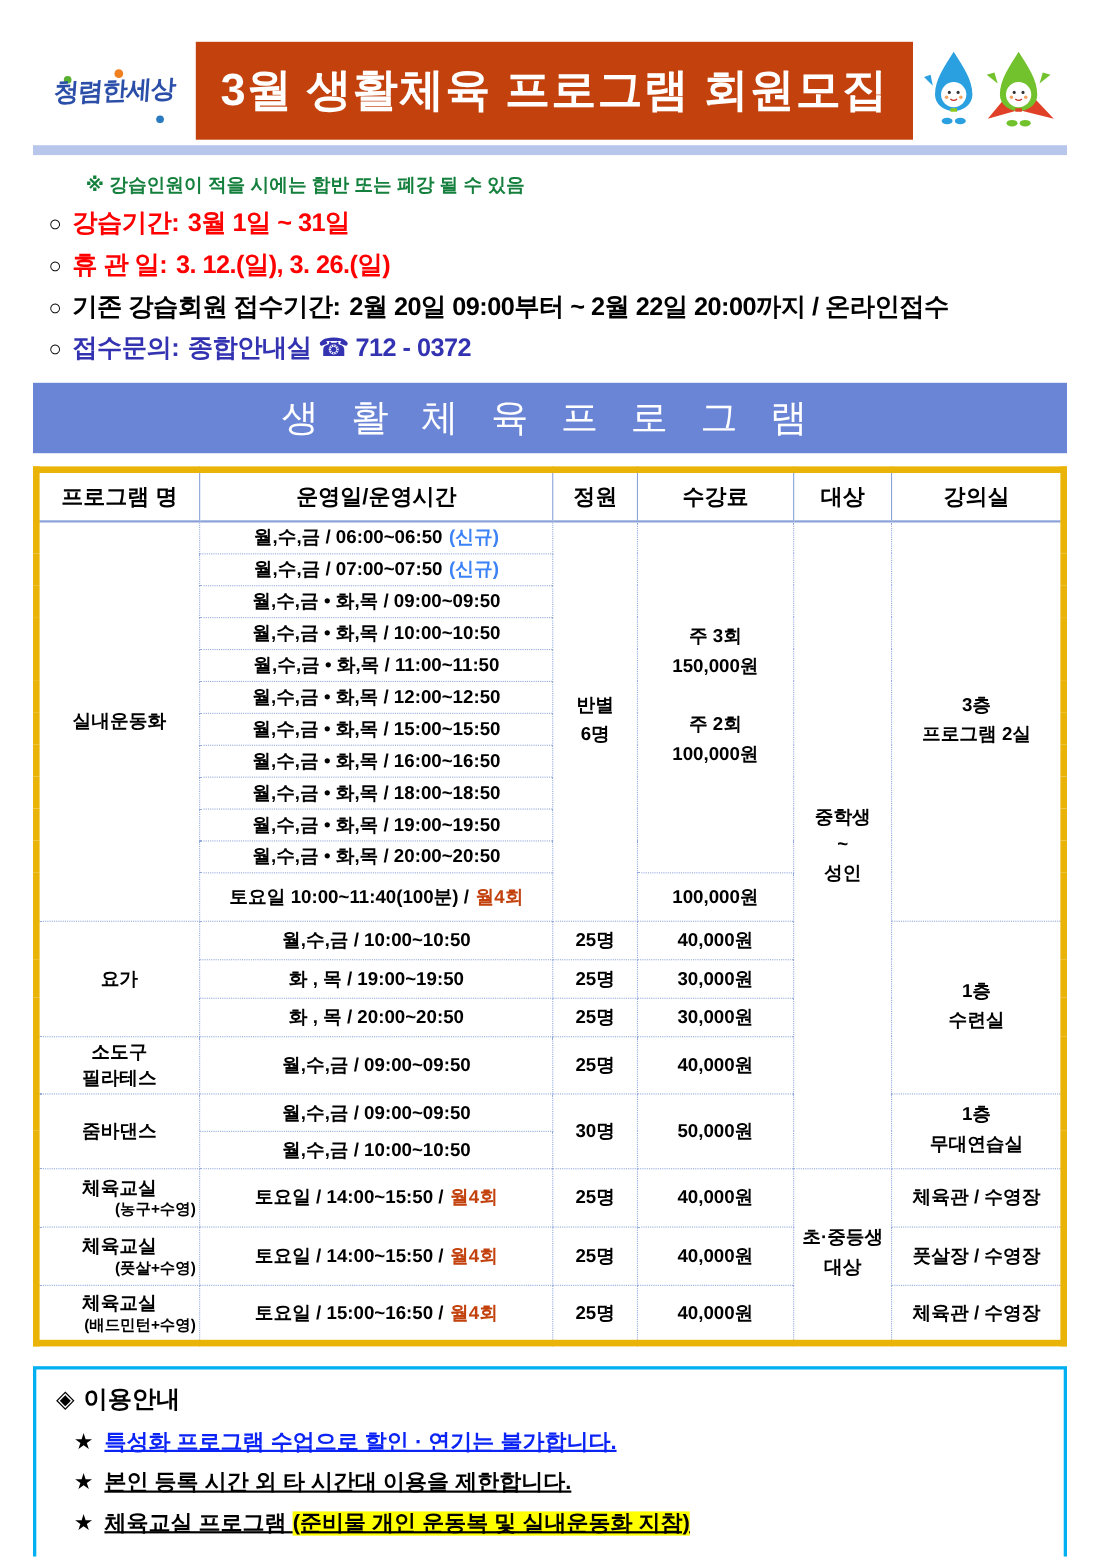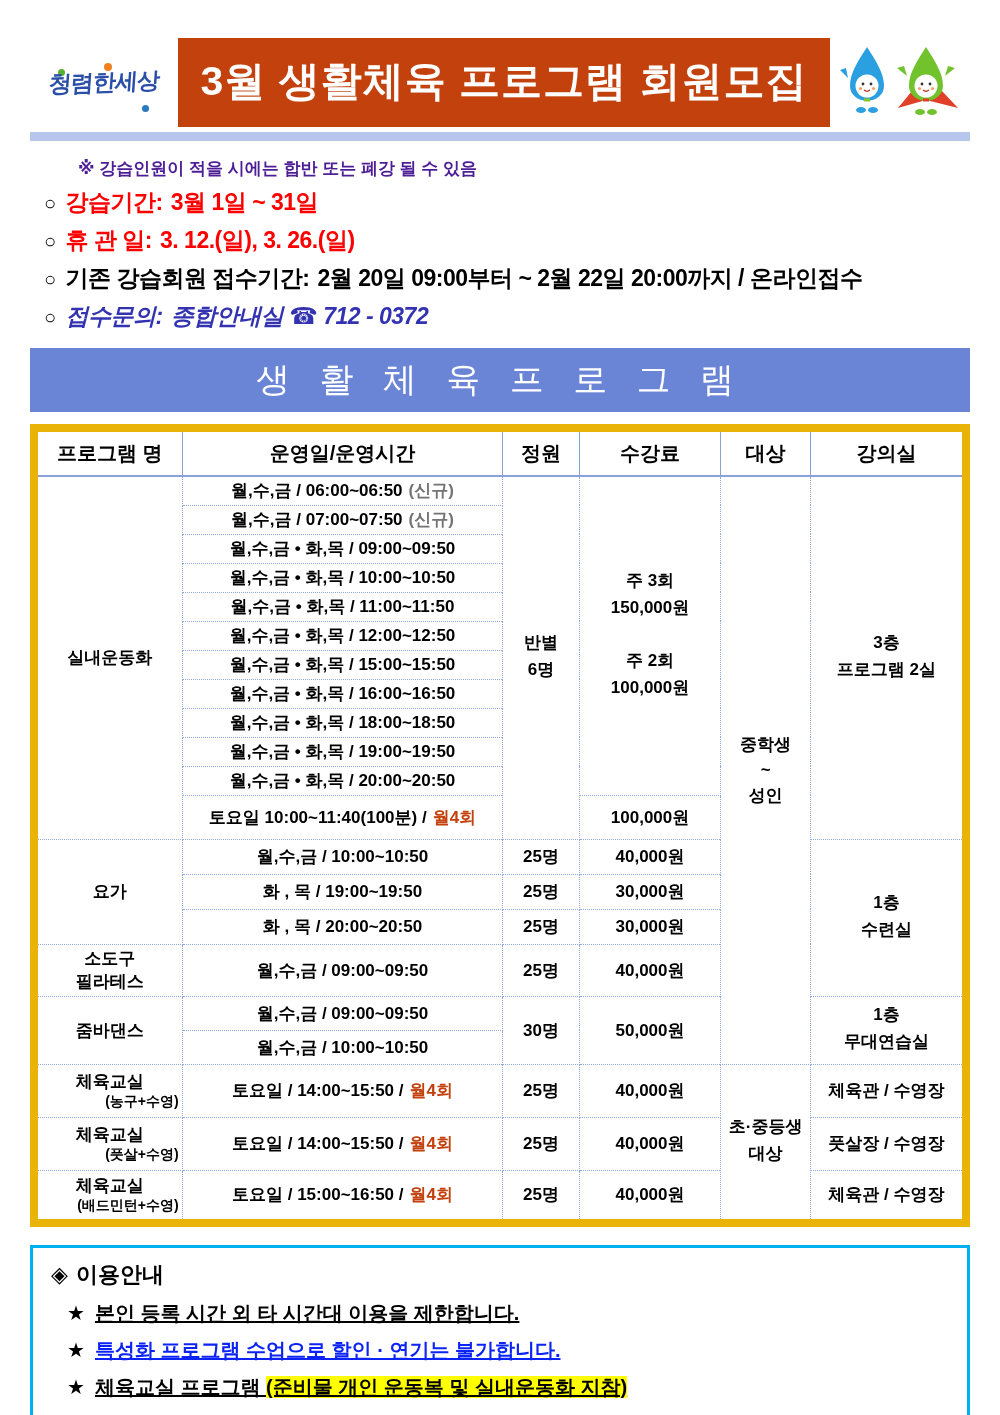--- a/index.html
+++ b/index.html
@@ -23,51 +23,51 @@
   .green-banner { flex:1; background:#c2410c; color:#fff; text-align:center;
                   font-size:41px; font-weight:800; letter-spacing:1px; padding:16px 0 18px; }
   .mascots { width:140px; display:flex; justify-content:center; }
   .blue-divider { height:9px; background:#b9c6ec; margin-top:8px; }
 
   
   .notices { margin:16px 6px 0 14px; }
   .notice-line { font-size:23px; margin:7px 0; letter-spacing:-0.5px; }
   .notice-line .bullet { color:#000; margin-right:10px; font-size:20px; }
   .notice-line .lbl { margin-right:8px; }
-  .sub-note { font-size:17px; margin:2px 0 6px 34px; color:#4c1d95; }
+  .sub-note { font-size:17px; margin:2px 0 6px 34px; color:#15803d; }
   .c-blue { color:#0b24f5; }
   .c-red { color:#fe0000; }
-  .c-navy { color:#3333b2;font-style:italic; }
+  .c-navy { color:#3333b2; }
   .c-black { color:#000; }
 
   
   .section-banner { margin-top:16px; background:#6b85d6; color:#fff; text-align:center;
                     font-size:34px; font-weight:400; letter-spacing:10px; padding:9px 0; }
 
   
   table.prog { width:100%; border-collapse:collapse; margin-top:12px;
-               border:8px solid #eab308; }
+               border:6px solid #eab308; }
   table.prog th { border:1px solid #8aa2d8; border-bottom:2px solid #8aa2d8;
                   font-size:20px; padding:8px 2px; background:#fff; }
   table.prog td { border:1px dotted #92a9dc; text-align:center; vertical-align:middle;
                   font-size:17px; font-weight:700; padding:2px 3px; background:#fff; }
   .col-name  { width:15.9%; }
   .col-time  { width:34.4%; }
   .col-cap   { width:8.2%;  }
   .col-fee   { width:15.2%; }
   .col-tgt   { width:9.6%;  }
   .col-room  { width:16.7%; }
   .r-p td   { height:29px; }
   .r-sat td { height:44px; }
   .r-y td   { height:35px; }
   .r-sd td  { height:52px; }
   .r-z td   { height:34px; }
   .r-s td   { height:53px;margin-top:28px; }
   .tag { margin-left:6px; }
-  .tag-red { color:#737373; }
+  .tag-red { color:#3b82f6; }
   .tag-blue { color:#c2410c; }
   .name-sub { font-size:14px;text-align:right; }
   .fee-gap { height:26px; }
   .line-gap { margin:4px 0; }
 
   
   .info-box { margin-top:18px; border:3px solid #00b0f0; padding:12px 18px 18px; }
   .info-title { font-size:22px; }
   .info-title .dia { margin-right:8px; }
   .info-item { font-size:20px; margin:10px 0 0 16px; }
@@ -306,24 +306,24 @@
         <td>40,000원</td>
         <td>체육관 / 수영장</td>
       </tr>
     </tbody>
   </table>
 
   <div class="info-box">
     <div class="info-title">
       <span class="dia">◈</span><span>이용안내</span>
     </div>
+    <div class="info-item c-blue">
+      <span class="star c-black">★</span><span class="txt">특성화 프로그램 수업으로 할인 · 연기는 불가합니다.</span>
+    </div>
     <div class="info-item c-black">
       <span class="star">★</span><span class="txt">본인 등록 시간 외 타 시간대 이용을 제한합니다.</span>
     </div>
-    <div class="info-item c-blue">
-      <span class="star c-black">★</span><span class="txt">특성화 프로그램 수업으로 할인 · 연기는 불가합니다.</span>
-    </div>
     <div class="info-item c-black">
       <span class="star">★</span><span class="txt">체육교실 프로그램 </span><span class="hl">(준비물 개인 운동복 및 실내운동화 지참)</span>
     </div>
   </div>
 
 </div>
 
 </body></html>

